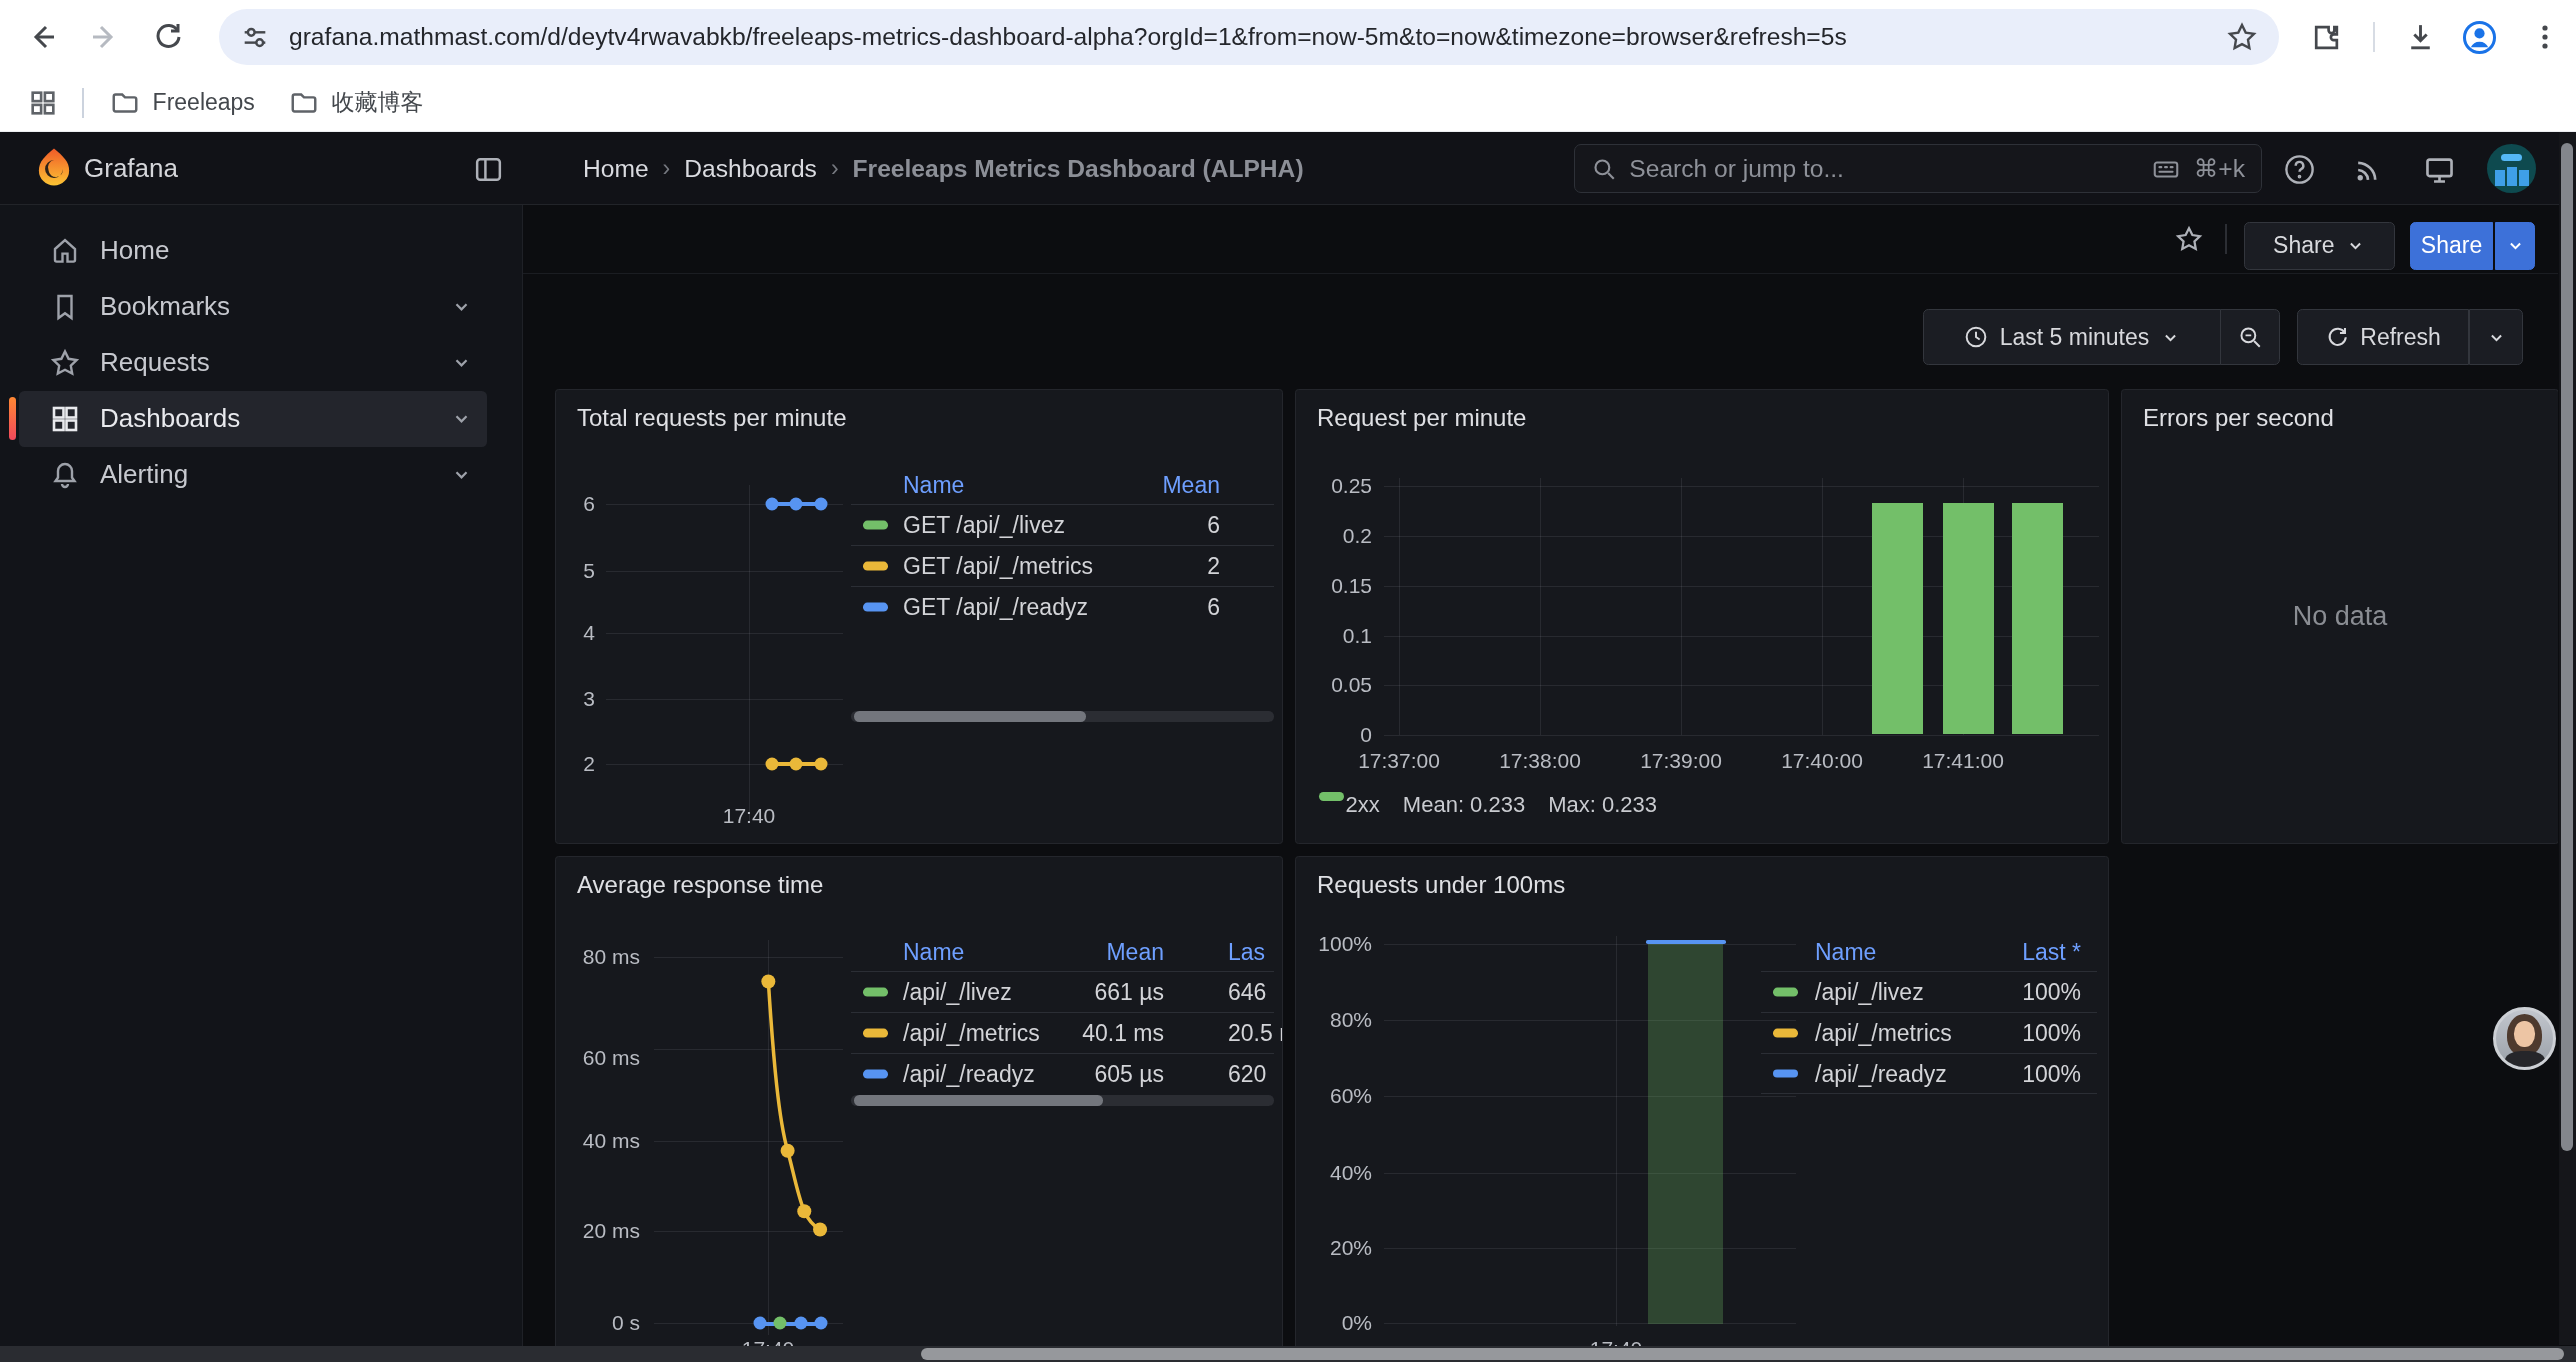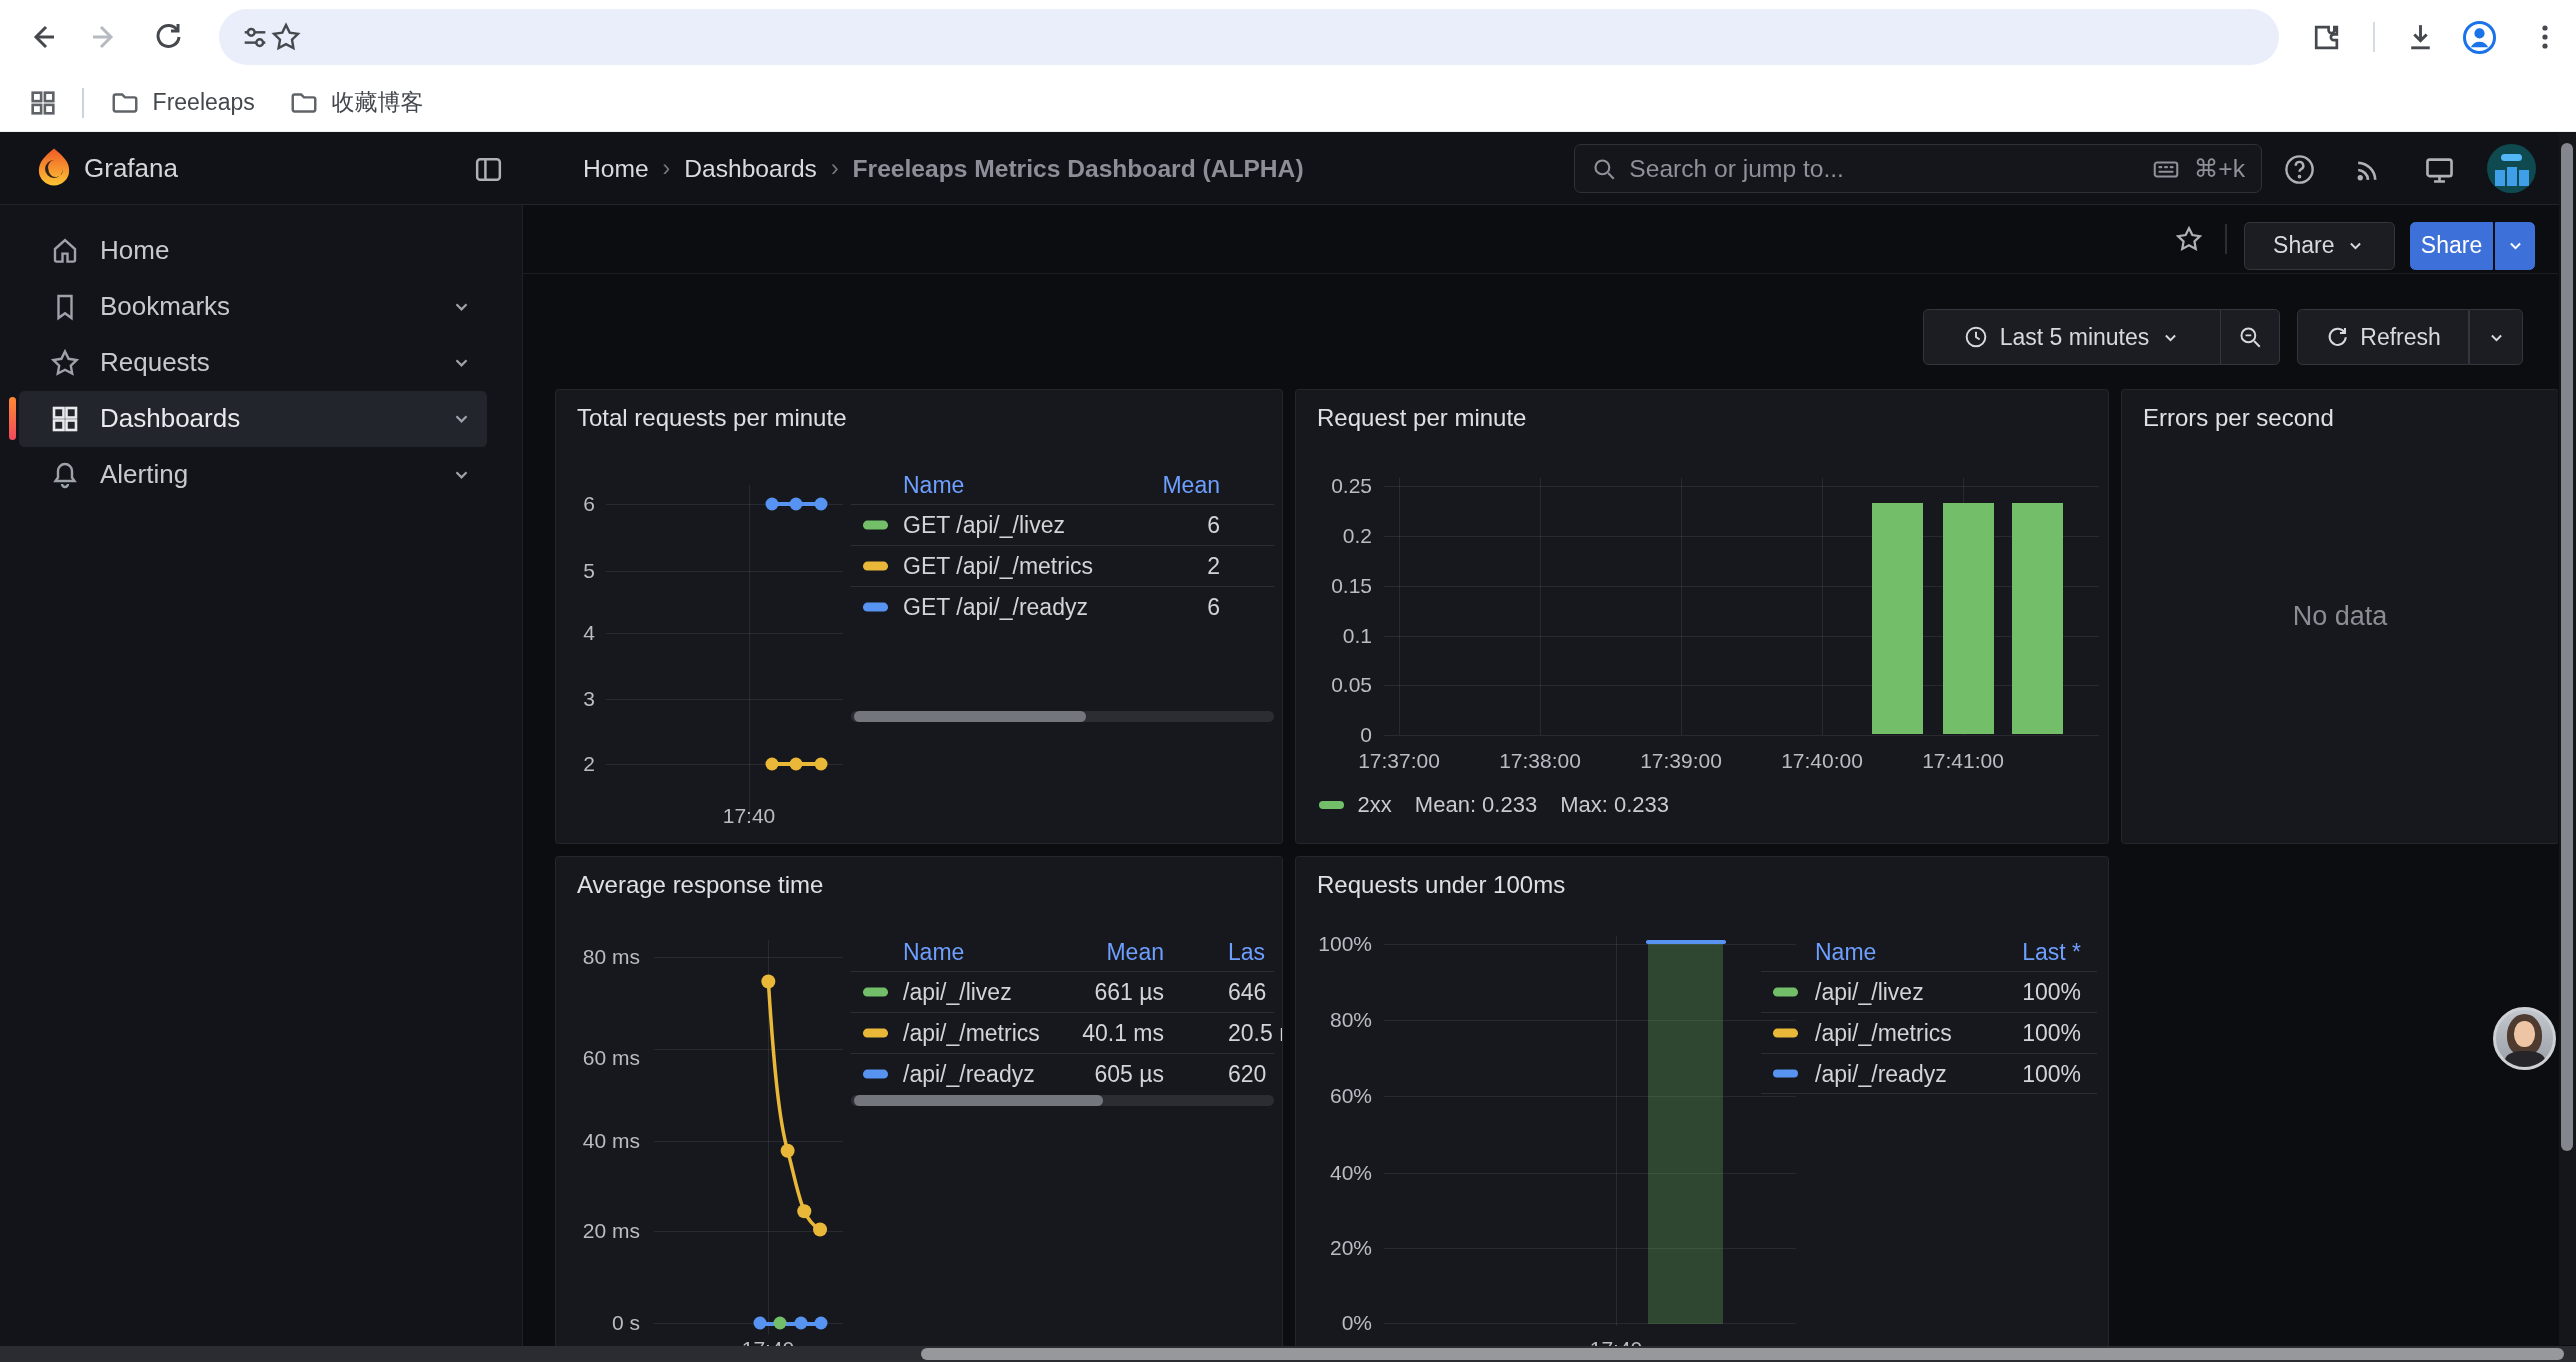--- a/index.html
+++ b/index.html
@@ -114,20 +114,21 @@
 
     <div class="omnibox">
       <span style="display:flex;color:#45484d">
         <svg width="30" height="30" viewBox="0 0 32 32" fill="none" stroke="currentColor" stroke-width="2.6">
             <path d="M5 11h22"></path>
             <circle cx="12" cy="11" r="3.6" fill="#e9eefa"></circle>
             <path d="M5 22h22"></path>
             <circle cx="21" cy="22" r="3.6" fill="#e9eefa"></circle>
           </svg>
       </span>
+      <span class="url">grafana.mathmast.com/d/deytv4rwavabkb/freeleaps-metrics-dashboard-alpha?orgId=1&amp;from=now-5m&amp;to=now&amp;timezone=browser&amp;refresh=5s</span>
       <span style="display:flex;color:#45484d">
         <svg width="32" height="32" viewBox="0 0 32 32" fill="none" stroke="currentColor" stroke-width="2.4">
             <path d="M16 4l3.7 7.6 8.3 1.2-6 5.9 1.4 8.3-7.4-3.9-7.4 3.9 1.4-8.3-6-5.9 8.3-1.2z"></path>
           </svg>
       </span>
     </div>
 
     <div class="chrome-right-ic" style="left:2306px">
       <svg width="33" height="33" viewBox="0 0 32 32" fill="none" stroke="currentColor" stroke-width="2.6">
           <path d="M13 6h6v3a2.8 2.8 0 0 0 5.6 0V6H27v7h-3a2.8 2.8 0 0 0 0 5.6h3V26H7V6h6z"></path>
@@ -448,21 +449,21 @@
         <div class="vgrid" style="left:667px;top:88px;height:257px"></div>
         <div class="xtick" style="left:103px;top:359px">17:37:00</div>
         <div class="xtick" style="left:244px;top:359px">17:38:00</div>
         <div class="xtick" style="left:385px;top:359px">17:39:00</div>
         <div class="xtick" style="left:526px;top:359px">17:40:00</div>
         <div class="xtick" style="left:667px;top:359px">17:41:00</div>
         <div class="bar" style="left:576px;top:113px;width:51px;height:231px"></div>
         <div class="bar" style="left:647px;top:113px;width:51px;height:231px"></div>
         <div class="bar" style="left:716px;top:113px;width:51px;height:231px"></div>
         <div class="p2-legend">
-          <span style="display:flex;align-items:center;gap:14px">
+          <span style="display:flex;gap:2px">
             <span class="pill2"></span>
             <span>2xx</span>
           </span>
           <span>Mean: 0.233</span>
           <span>Max: 0.233</span>
         </div>
       </section>
 
       <section class="panel" style="left:1598px;top:184px;width:438px;height:455px">
         <div class="ttl">Errors per second</div>

